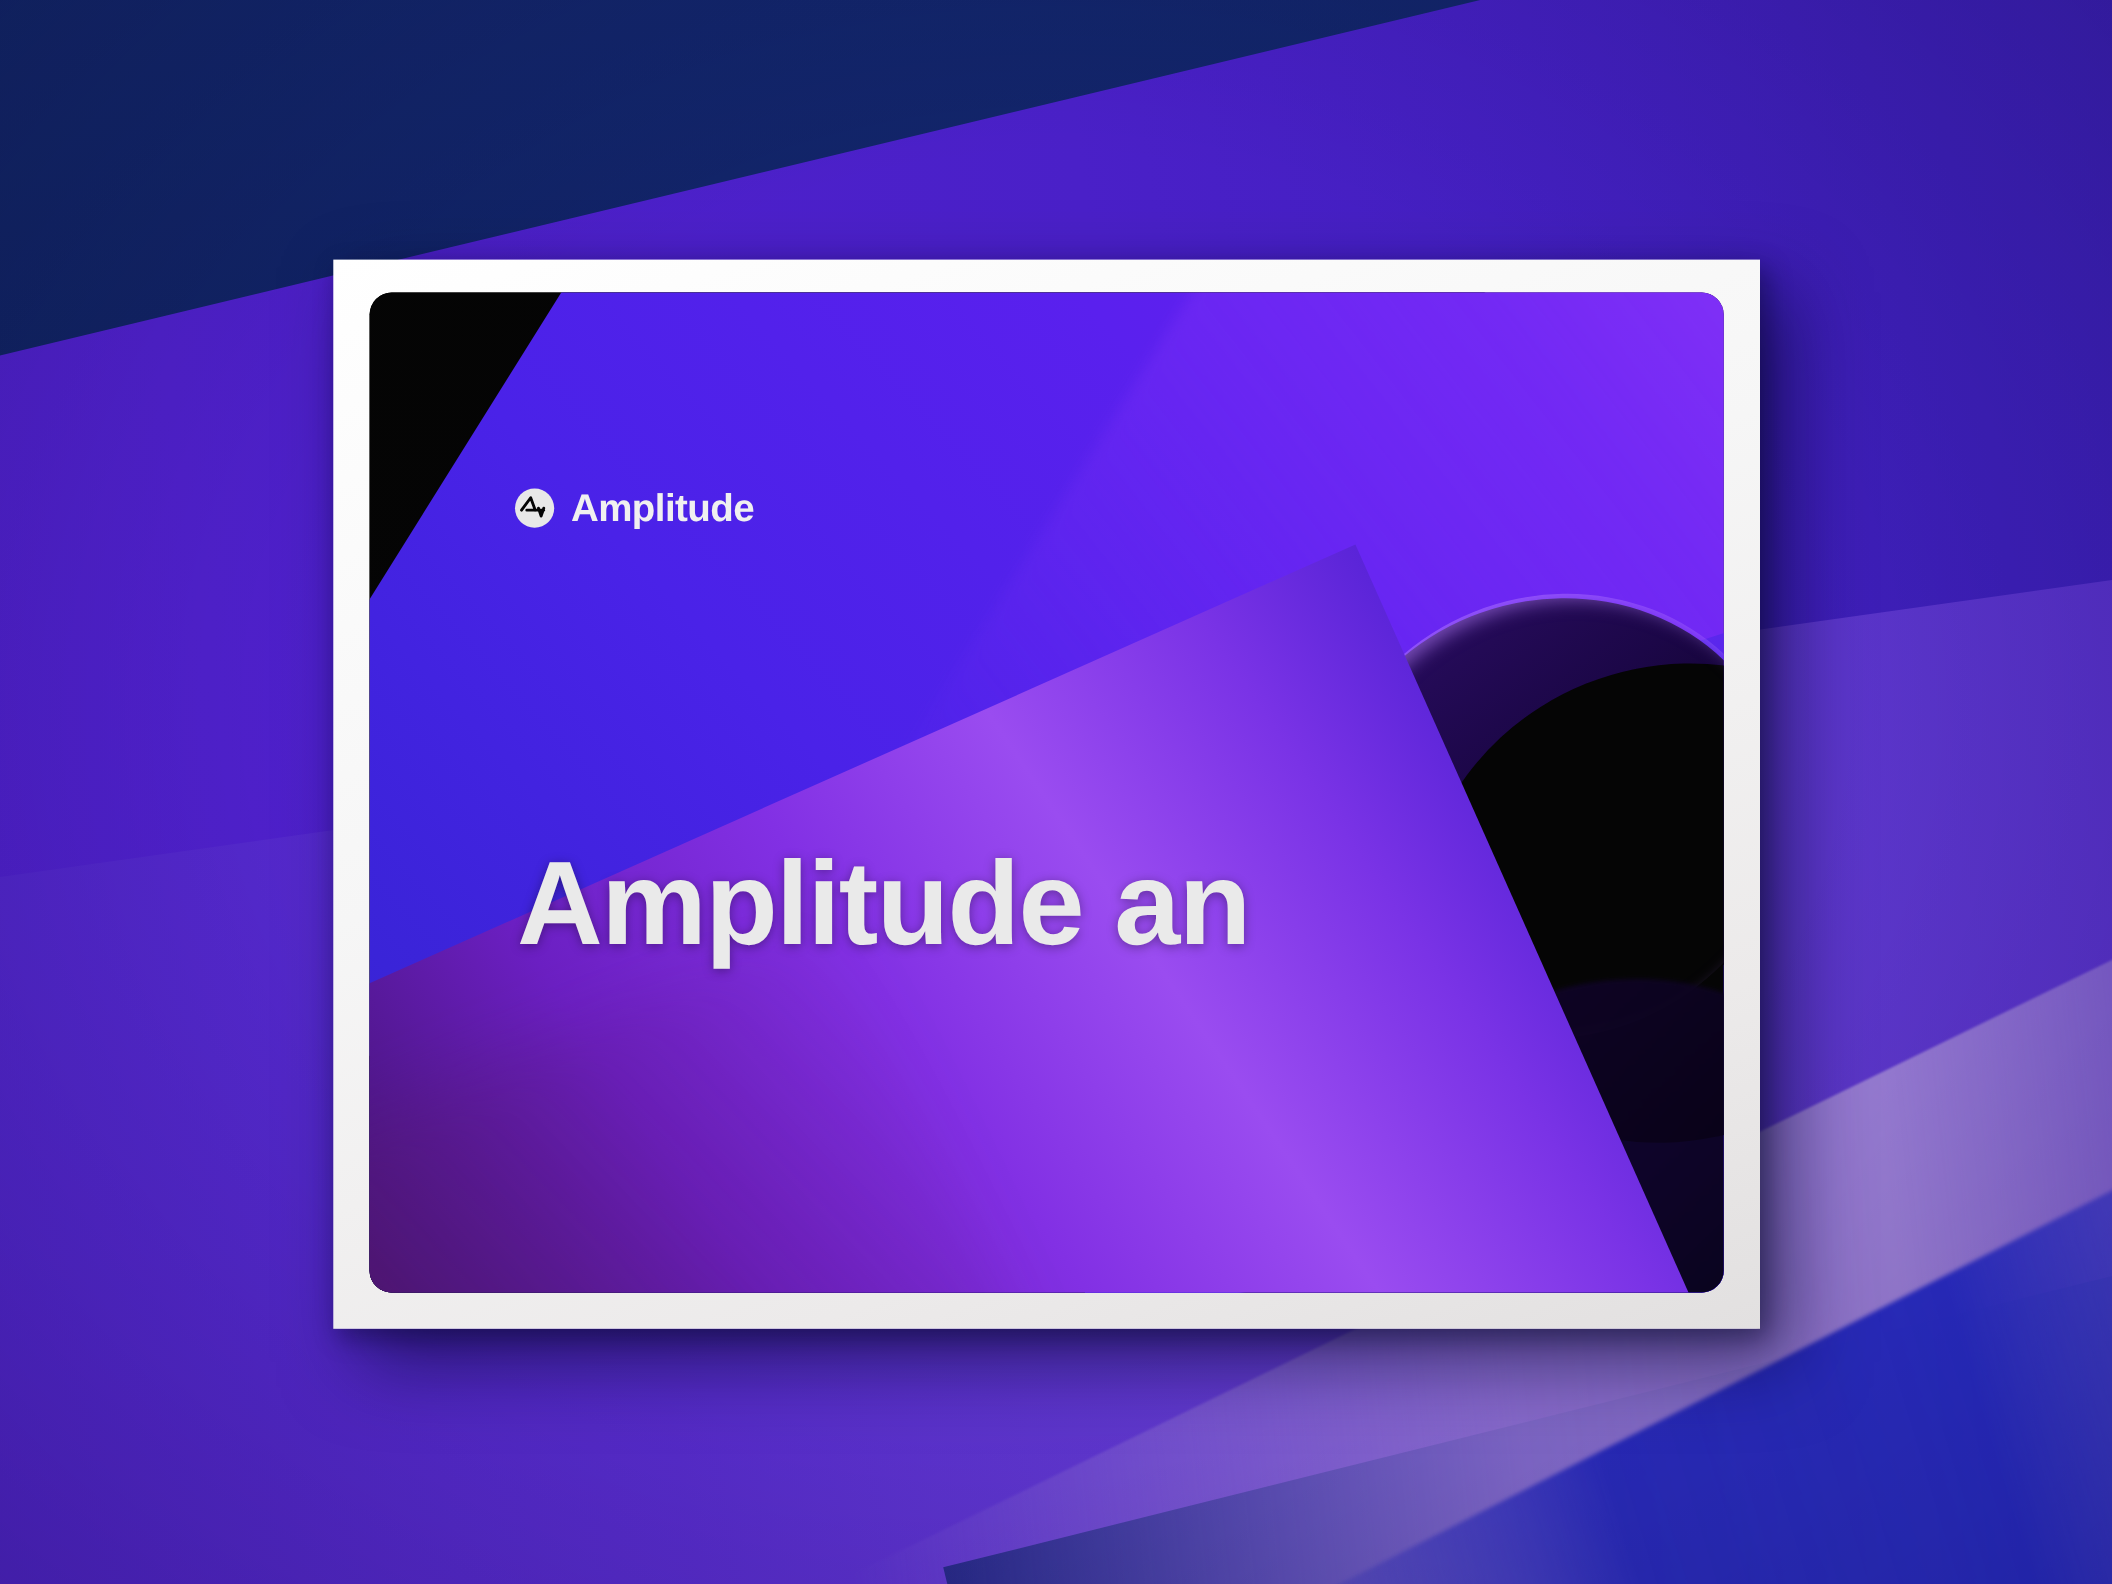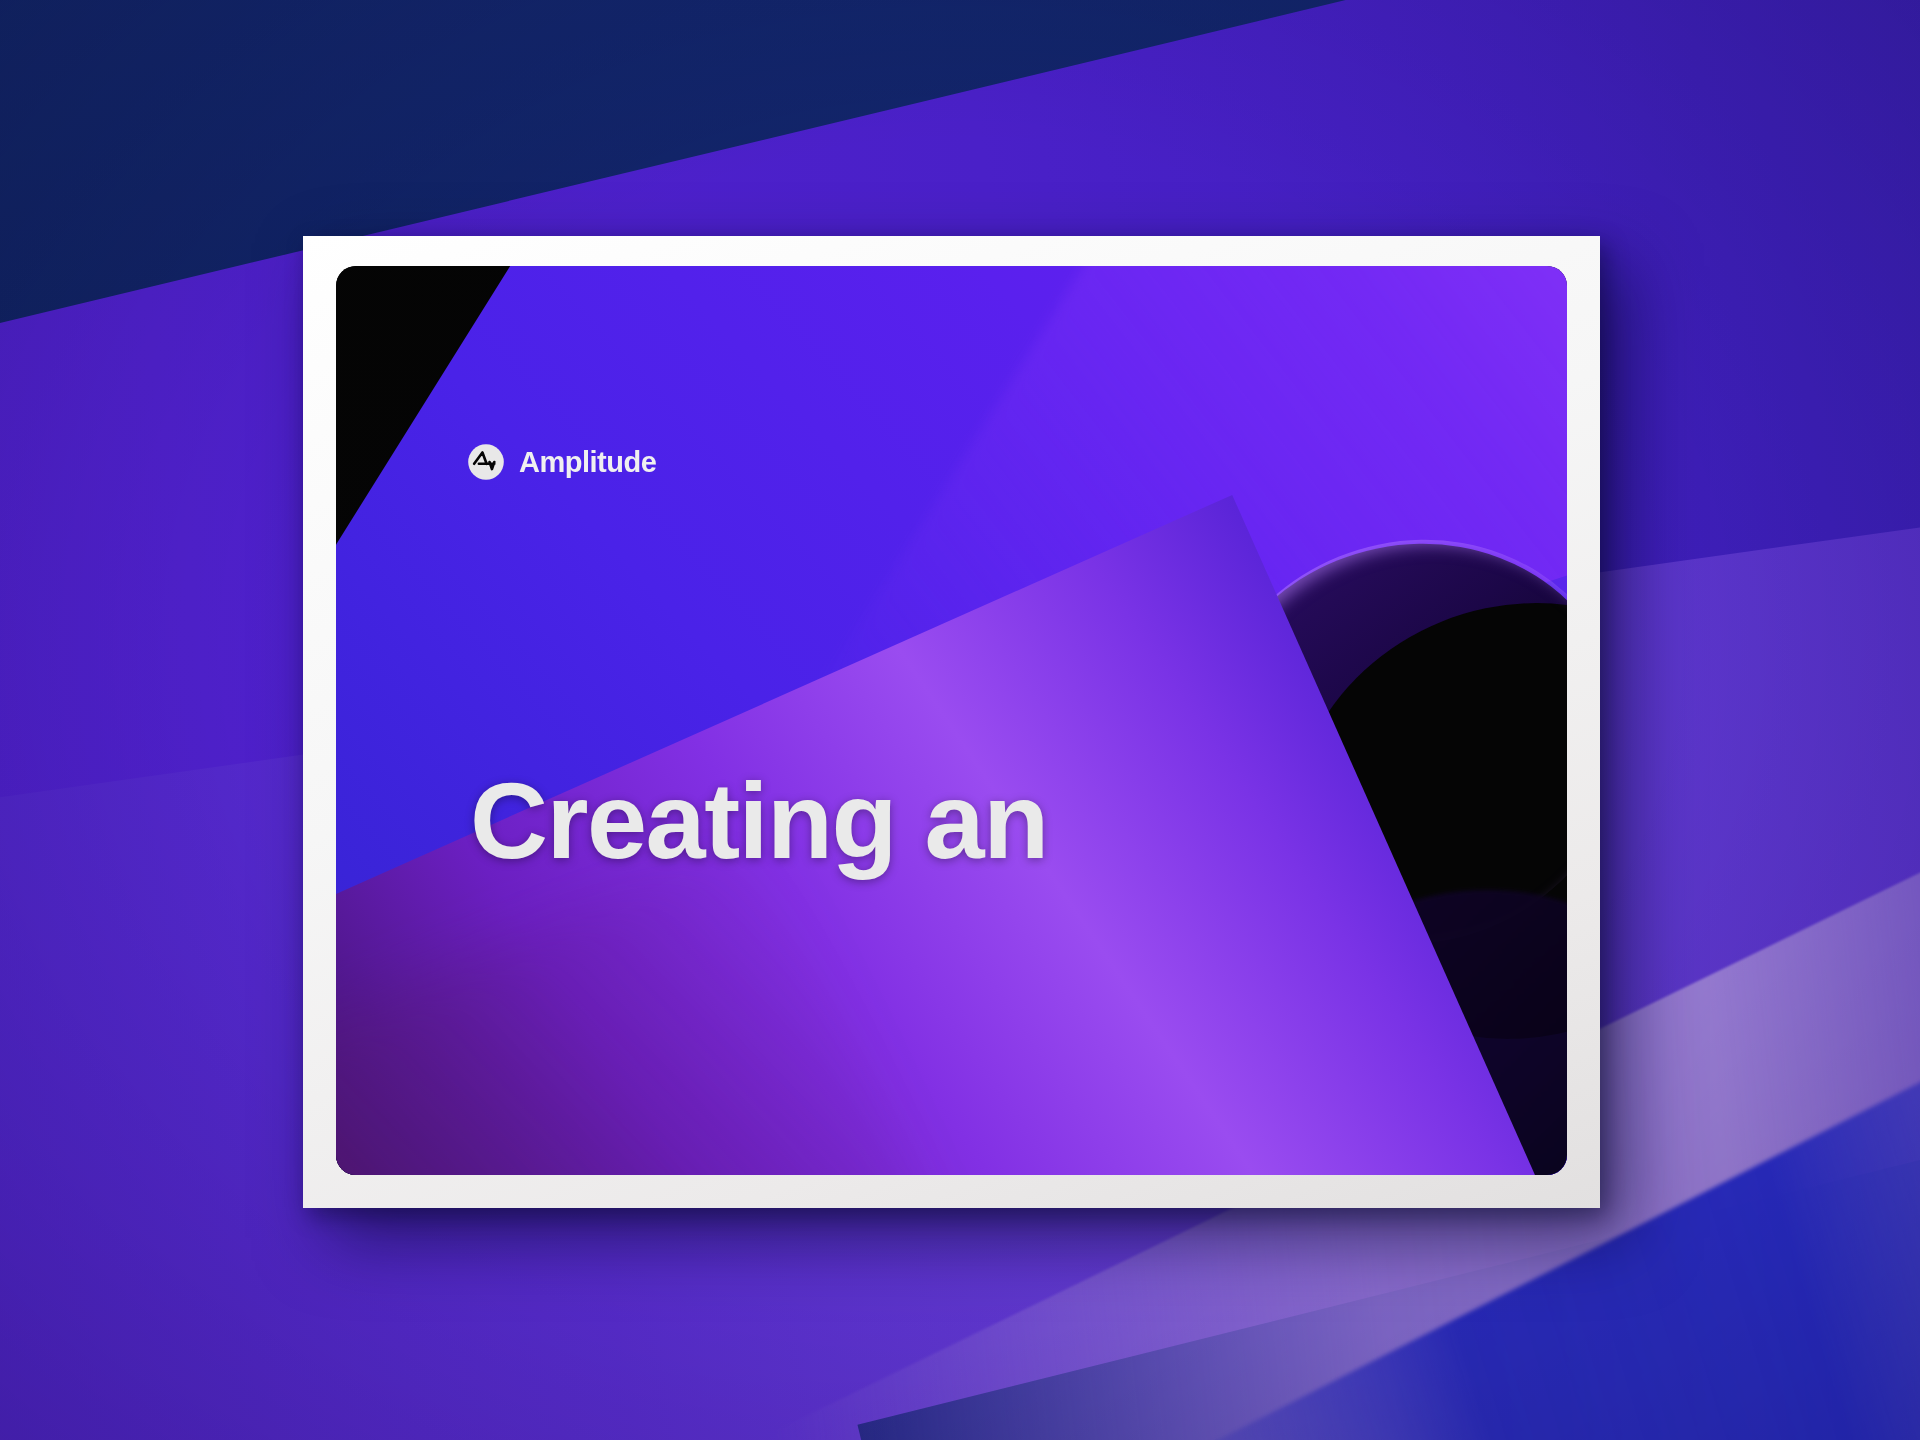--- a/index.html
+++ b/index.html
@@ -253,21 +253,21 @@
     display: flex;
     align-items: center;
     gap: 14px;
   }
   .brand-mark {
     width: 38px; height: 38px;
     flex: 0 0 38px;
   }
   .brand-name {
     color: #f0f0f0;
-    font-size: 29px;
+    font-size: 35px;
     font-weight: bold;
     letter-spacing: -.5px;
     line-height: 1;
   }
   .headline {
     position: absolute;
     left: 134px; top: 196px;
     color: #eaeaea;
     font-size: 108px;
     font-weight: bold;
@@ -322,21 +322,21 @@
           <span class="brand-mark">
             <svg viewBox="0 0 64 64" width="38" height="38" aria-hidden="true">
               <circle cx="32" cy="32" r="30" fill="#e8e8e8"></circle>
               <path d="M12 35 L26 16 L33 35 M20 35 L46 35 M38 32 L42 44 L46 32" fill="none" stroke="#050505" stroke-width="4.4" stroke-linecap="round" stroke-linejoin="round"></path>
             </svg>
           </span>
           <span class="brand-name">Amplitude</span>
         </div>
 
         <div class="headline">
-          <span>Creating an</span>
+          <span>Amplitude an</span>
           
           
         </div>
 
       </div>
     </div>
   </div>
 
 </div>
 

